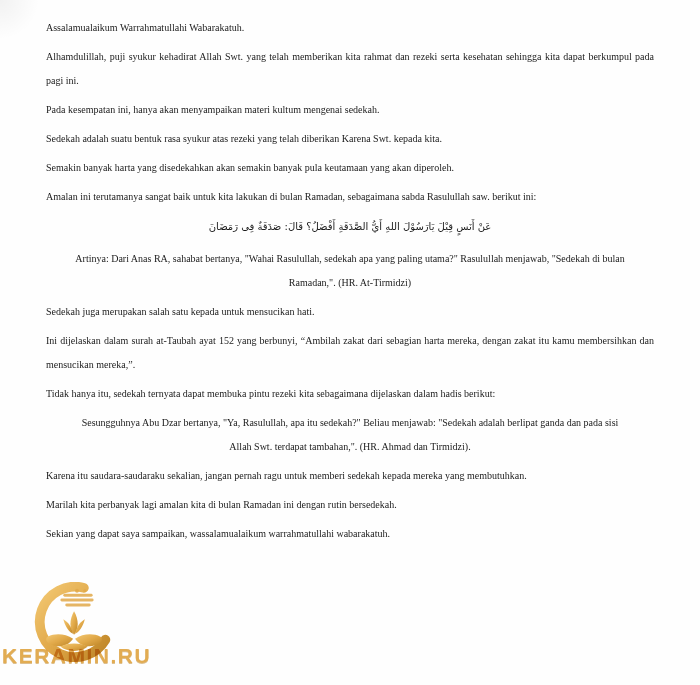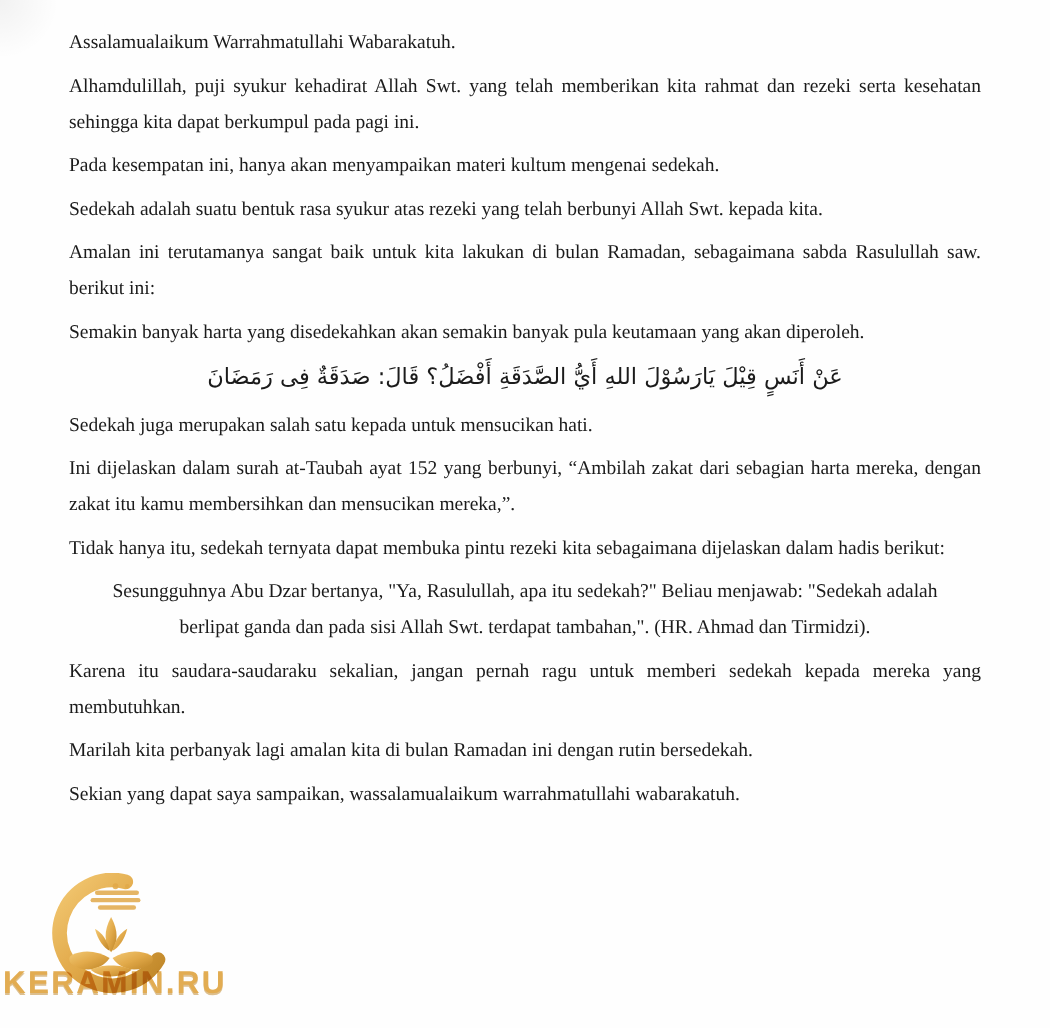--- a/index.html
+++ b/index.html
@@ -22,33 +22,33 @@
     width:700px;height:685px;
     padding:16px 46px 8px 46px;
     background:
       radial-gradient(circle at 0% 0%, rgba(0,0,0,0.05), rgba(0,0,0,0) 4%),
       var(--paper);
     overflow:hidden;
   }
   .doc p{
     margin:0 0 5px 0;
     color:var(--ink);
-    font-size:13px;
+    font-size:10px;
     line-height:24px;
   }
   .doc p.body{ text-align:justify; }
   .doc p.center{
     text-align:center;
     padding:0 24px;
   }
   .doc p.arabic{
     text-align:center;
     direction:rtl;
     font-family:"DejaVu Sans", sans-serif;
-    font-size:15px;
+    font-size:10px;
     line-height:26px;
     margin:2px 0 7px 0;
   }
   
   .watermark{
     position:absolute;
     left:0;top:580px;
     width:220px;height:100px;
     pointer-events:none;
     text-decoration:underline;
@@ -74,24 +74,25 @@
 </style>
 </head>
 <body>
 
 <div class="page">
 
   <div class="doc">
     <p class="body">Assalamualaikum Warrahmatullahi Wabarakatuh.</p>
     <p class="body">Alhamdulillah, puji syukur kehadirat Allah Swt. yang telah memberikan kita rahmat dan rezeki serta kesehatan sehingga kita dapat berkumpul pada pagi ini.</p>
     <p class="body">Pada kesempatan ini, hanya akan menyampaikan materi kultum mengenai sedekah.</p>
-    <p class="body">Sedekah adalah suatu bentuk rasa syukur atas rezeki yang telah berbunyi Allah Swt. kepada kita.</p>
+    <p class="body">Sedekah adalah suatu bentuk rasa syukur atas rezeki yang telah diberikan Karena Swt. kepada kita.</p>
+    <p class="body">Semakin banyak harta yang disedekahkan akan semakin banyak pula keutamaan yang akan diperoleh.</p>
     <p class="body">Amalan ini terutamanya sangat baik untuk kita lakukan di bulan Ramadan, sebagaimana sabda Rasulullah saw. berikut ini:</p>
-    <p class="body">Semakin banyak harta yang disedekahkan akan semakin banyak pula keutamaan yang akan diperoleh.</p>
     <p class="arabic">عَنْ أَنَسٍ قِيْلَ يَارَسُوْلَ اللهِ أَيُّ الصَّدَقَةِ أَفْضَلُ؟ قَالَ: صَدَقَةٌ فِى رَمَضَانَ</p>
+    <p class="center">Artinya: Dari Anas RA, sahabat bertanya, "Wahai Rasulullah, sedekah apa yang paling utama?" Rasulullah menjawab, "Sedekah di bulan Ramadan,". (HR. At-Tirmidzi)</p>
     <p class="body">Sedekah juga merupakan salah satu kepada untuk mensucikan hati.</p>
     <p class="body">Ini dijelaskan dalam surah at-Taubah ayat 152 yang berbunyi, “Ambilah zakat dari sebagian harta mereka, dengan zakat itu kamu membersihkan dan mensucikan mereka,”.</p>
     <p class="body">Tidak hanya itu, sedekah ternyata dapat membuka pintu rezeki kita sebagaimana dijelaskan dalam hadis berikut:</p>
     <p class="center">Sesungguhnya Abu Dzar bertanya, "Ya, Rasulullah, apa itu sedekah?" Beliau menjawab: "Sedekah adalah berlipat ganda dan pada sisi Allah Swt. terdapat tambahan,". (HR. Ahmad dan Tirmidzi).</p>
     <p class="body">Karena itu saudara-saudaraku sekalian, jangan pernah ragu untuk memberi sedekah kepada mereka yang membutuhkan.</p>
     <p class="body">Marilah kita perbanyak lagi amalan kita di bulan Ramadan ini dengan rutin bersedekah.</p>
     <p class="body">Sekian yang dapat saya sampaikan, wassalamualaikum warrahmatullahi wabarakatuh.</p>
   </div>
 
   <div class="watermark">

